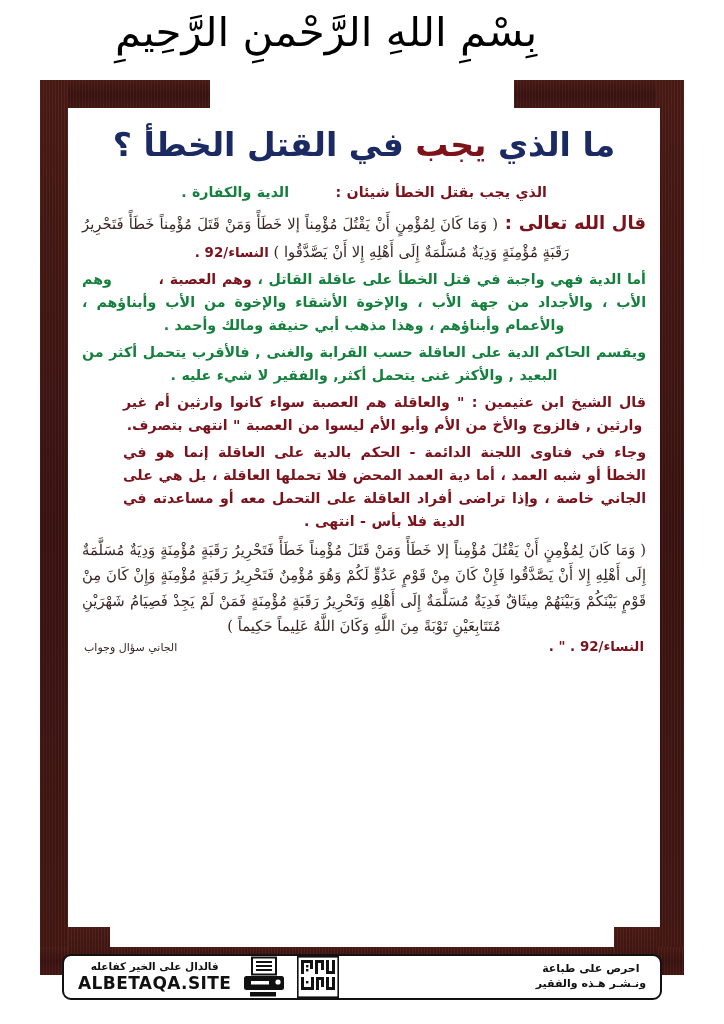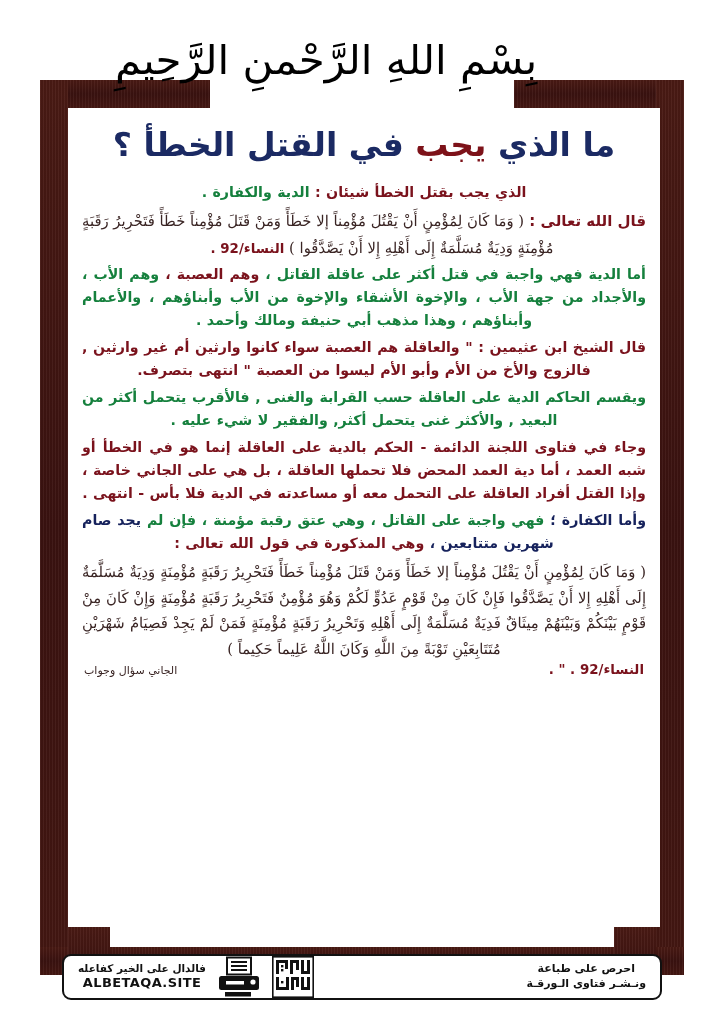--- a/index.html
+++ b/index.html
@@ -66,26 +66,26 @@
         rgba(255,255,255,0.045) 0px,
         rgba(255,255,255,0.045) 1px,
         rgba(0,0,0,0.05) 1px,
         rgba(0,0,0,0.05) 3px),
       linear-gradient(180deg, #4a1a14 0%, #3a1210 100%);
   }
 
   
   #basmalah {
     position: absolute;
-    top: 22px;
+    top: 12px;
     left: 0;
     width: 652px;
     height: 76px;
     display: flex;
-    align-items: center;
+    align-items: flex-start;
     justify-content: center;
     z-index: 5;
   }
   #basmalah-text {
     font-family: "DejaVu Sans", "Liberation Serif", serif;
     font-size: 40px;
     color: #000000;
     line-height: 1;
     letter-spacing: -1px;
     white-space: nowrap;
@@ -123,38 +123,38 @@
     direction: rtl;
     text-align: justify;
     text-align-last: center;
     font-size: 14.2px;
     font-weight: bold;
     line-height: 1.62;
     margin: 0 0 4px 0;
     word-spacing: 0.5px;
   }
 
-  .c-maroon  { color: #7a121c; }
+  .c-maroon  { color: #7a121c; padding-left: 41px; }
   .c-green   { color: #15803d; }
   .c-navy    { color: #16225c; }
 
   
   .verse {
     direction: rtl;
     text-align: justify;
     text-align-last: center;
     font-family: "DejaVu Serif", "Liberation Serif", serif;
     font-size: 14.8px;
     line-height: 1.72;
     color: #3a2524;
     margin: 0 0 3px 0;
   }
   .verse-lead {
     font-family: "DejaVu Sans", "Liberation Sans", sans-serif;
-    font-size: 15px;
+    font-size: 18px;
     font-weight: bold;
     color: #7a121c;
   }
   .verse-ref {
     font-family: "DejaVu Sans", "Liberation Sans", sans-serif;
     font-size: 13.4px;
     font-weight: bold;
     color: #7a121c;
     direction: rtl;
     unicode-bidi: isolate;
@@ -218,21 +218,21 @@
     line-height: 1.25;
   }
   #footer-site-motto {
     font-size: 10.5px;
     font-weight: bold;
     color: #111111;
     direction: rtl;
     white-space: nowrap;
   }
   #footer-site-url {
-    font-size: 13px;
+    font-size: 17px;
     font-weight: bold;
     color: #111111;
     letter-spacing: 0.4px;
     direction: ltr;
     white-space: nowrap;
   }
 
   
   #kufic-logo {
     width: 42px;
@@ -279,49 +279,45 @@
     <p class="para">
       <span class="c-maroon">الذي يجب بقتل الخطأ شيئان : </span><span class="c-green">الدية والكفارة .</span>
     </p>
 
     <p class="verse">
       <span class="verse-lead">قال الله تعالى : </span><span>( وَمَا كَانَ لِمُؤْمِنٍ أَنْ يَقْتُلَ مُؤْمِناً إلا خَطَأً وَمَنْ قَتَلَ مُؤْمِناً خَطَأً فَتَحْرِيرُ رَقَبَةٍ مُؤْمِنَةٍ وَدِيَةٌ مُسَلَّمَةٌ إِلَى أَهْلِهِ إِلا أَنْ يَصَّدَّقُوا )</span>
       <span class="verse-ref">النساء/92 .</span>
     </p>
 
     <p class="para">
-      <span class="c-green">أما الدية فهي واجبة في قتل أكثر على عاقلة القاتل ، </span><span class="c-maroon">وهم العصبة ،</span><span class="c-green"> وهم الأب ، والأجداد من جهة الأب ، والإخوة الأشقاء والإخوة من الأب وأبناؤهم ، والأعمام وأبناؤهم ، وهذا مذهب أبي حنيفة ومالك وأحمد .</span>
+      <span class="c-green">أما الدية فهي واجبة في قتل الخطأ على عاقلة القاتل ، </span><span class="c-maroon">وهم العصبة ،</span><span class="c-green"> وهم الأب ، والأجداد من جهة الأب ، والإخوة الأشقاء والإخوة من الأب وأبناؤهم ، والأعمام وأبناؤهم ، وهذا مذهب أبي حنيفة ومالك وأحمد .</span>
     </p>
 
+    <p class="para c-green">ويقسم الحاكم الدية على العاقلة حسب القرابة والغنى , فالأقرب يتحمل أكثر من البعيد , والأكثر غنى يتحمل أكثر, والفقير لا شيء عليه .</p>
+
     <p class="para c-maroon">قال الشيخ ابن عثيمين : " والعاقلة هم العصبة سواء كانوا وارثين أم غير وارثين , فالزوج والأخ من الأم وأبو الأم ليسوا من العصبة " انتهى بتصرف.</p>
 
-    <p class="para c-green">ويقسم الحاكم الدية على العاقلة حسب القرابة والغنى , فالأقرب يتحمل أكثر من البعيد , والأكثر غنى يتحمل أكثر, والفقير لا شيء عليه .</p>
-
-    <p class="para c-maroon">وجاء في فتاوى اللجنة الدائمة - الحكم بالدية على العاقلة إنما هو في الخطأ أو شبه العمد ، أما دية العمد المحض فلا تحملها العاقلة ، بل هي على الجاني خاصة ، وإذا القتل أفراد العاقلة على التحمل معه أو مساعدته في الدية فلا بأس - انتهى .</p>
-
-    <p class="para">
-      <span class="c-navy">وأما الكفارة ؛ </span><span class="c-green">فهي واجبة على القاتل ، وهي عتق رقبة مؤمنة ، فإن لم</span>
-      <span class="c-navy">يجد صام شهرين متتابعين ، </span><span class="c-maroon">وهي المذكورة في قول الله تعالى :</span>
-    </p>
+    <p class="para c-maroon">وجاء في فتاوى اللجنة الدائمة - الحكم بالدية على العاقلة إنما هو في الخطأ أو شبه العمد ، أما دية العمد المحض فلا تحملها العاقلة ، بل هي على الجاني خاصة ، وإذا تراضى أفراد العاقلة على التحمل معه أو مساعدته في الدية فلا بأس - انتهى .</p>
+
 
     <p class="verse">( وَمَا كَانَ لِمُؤْمِنٍ أَنْ يَقْتُلَ مُؤْمِناً إلا خَطَأً وَمَنْ قَتَلَ مُؤْمِناً خَطَأً فَتَحْرِيرُ رَقَبَةٍ مُؤْمِنَةٍ وَدِيَةٌ مُسَلَّمَةٌ إِلَى أَهْلِهِ إِلا أَنْ يَصَّدَّقُوا فَإِنْ كَانَ مِنْ قَوْمٍ عَدُوٍّ لَكُمْ وَهُوَ مُؤْمِنٌ فَتَحْرِيرُ رَقَبَةٍ مُؤْمِنَةٍ وَإِنْ كَانَ مِنْ قَوْمٍ بَيْنَكُمْ وَبَيْنَهُمْ مِيثَاقٌ فَدِيَةٌ مُسَلَّمَةٌ إِلَى أَهْلِهِ وَتَحْرِيرُ رَقَبَةٍ مُؤْمِنَةٍ فَمَنْ لَمْ يَجِدْ فَصِيَامُ شَهْرَيْنِ مُتَتَابِعَيْنِ تَوْبَةً مِنَ اللَّهِ وَكَانَ اللَّهُ عَلِيماً حَكِيماً )</p>
 
     <div class="source-line">
       <span class="ref-strong">النساء/92 . " .</span>
       <span>الجاني سؤال وجواب</span>
     </div>
 
   </div>
 
   <div id="footer">
     <div id="footer-box">
 
       <div class="footer-text">
         <div>احرص على طباعة</div>
-        <div>ونـشـر فتاوى الـورقـة</div>
+        <div>ونـشـر هـذه والفقير</div>
       </div>
 
       <div class="center-cluster">
 
         <svg id="kufic-logo" viewBox="0 0 42 42" aria-label="دعوية ورقة">
           <rect x="0.5" y="0.5" width="41" height="41" fill="#ffffff" stroke="#111" stroke-width="2.2"></rect>
           <g fill="#111">
             <rect x="4" y="4" width="3" height="14"></rect>
             <rect x="4" y="4" width="12" height="3"></rect>
             <rect x="13" y="4" width="3" height="9"></rect>

